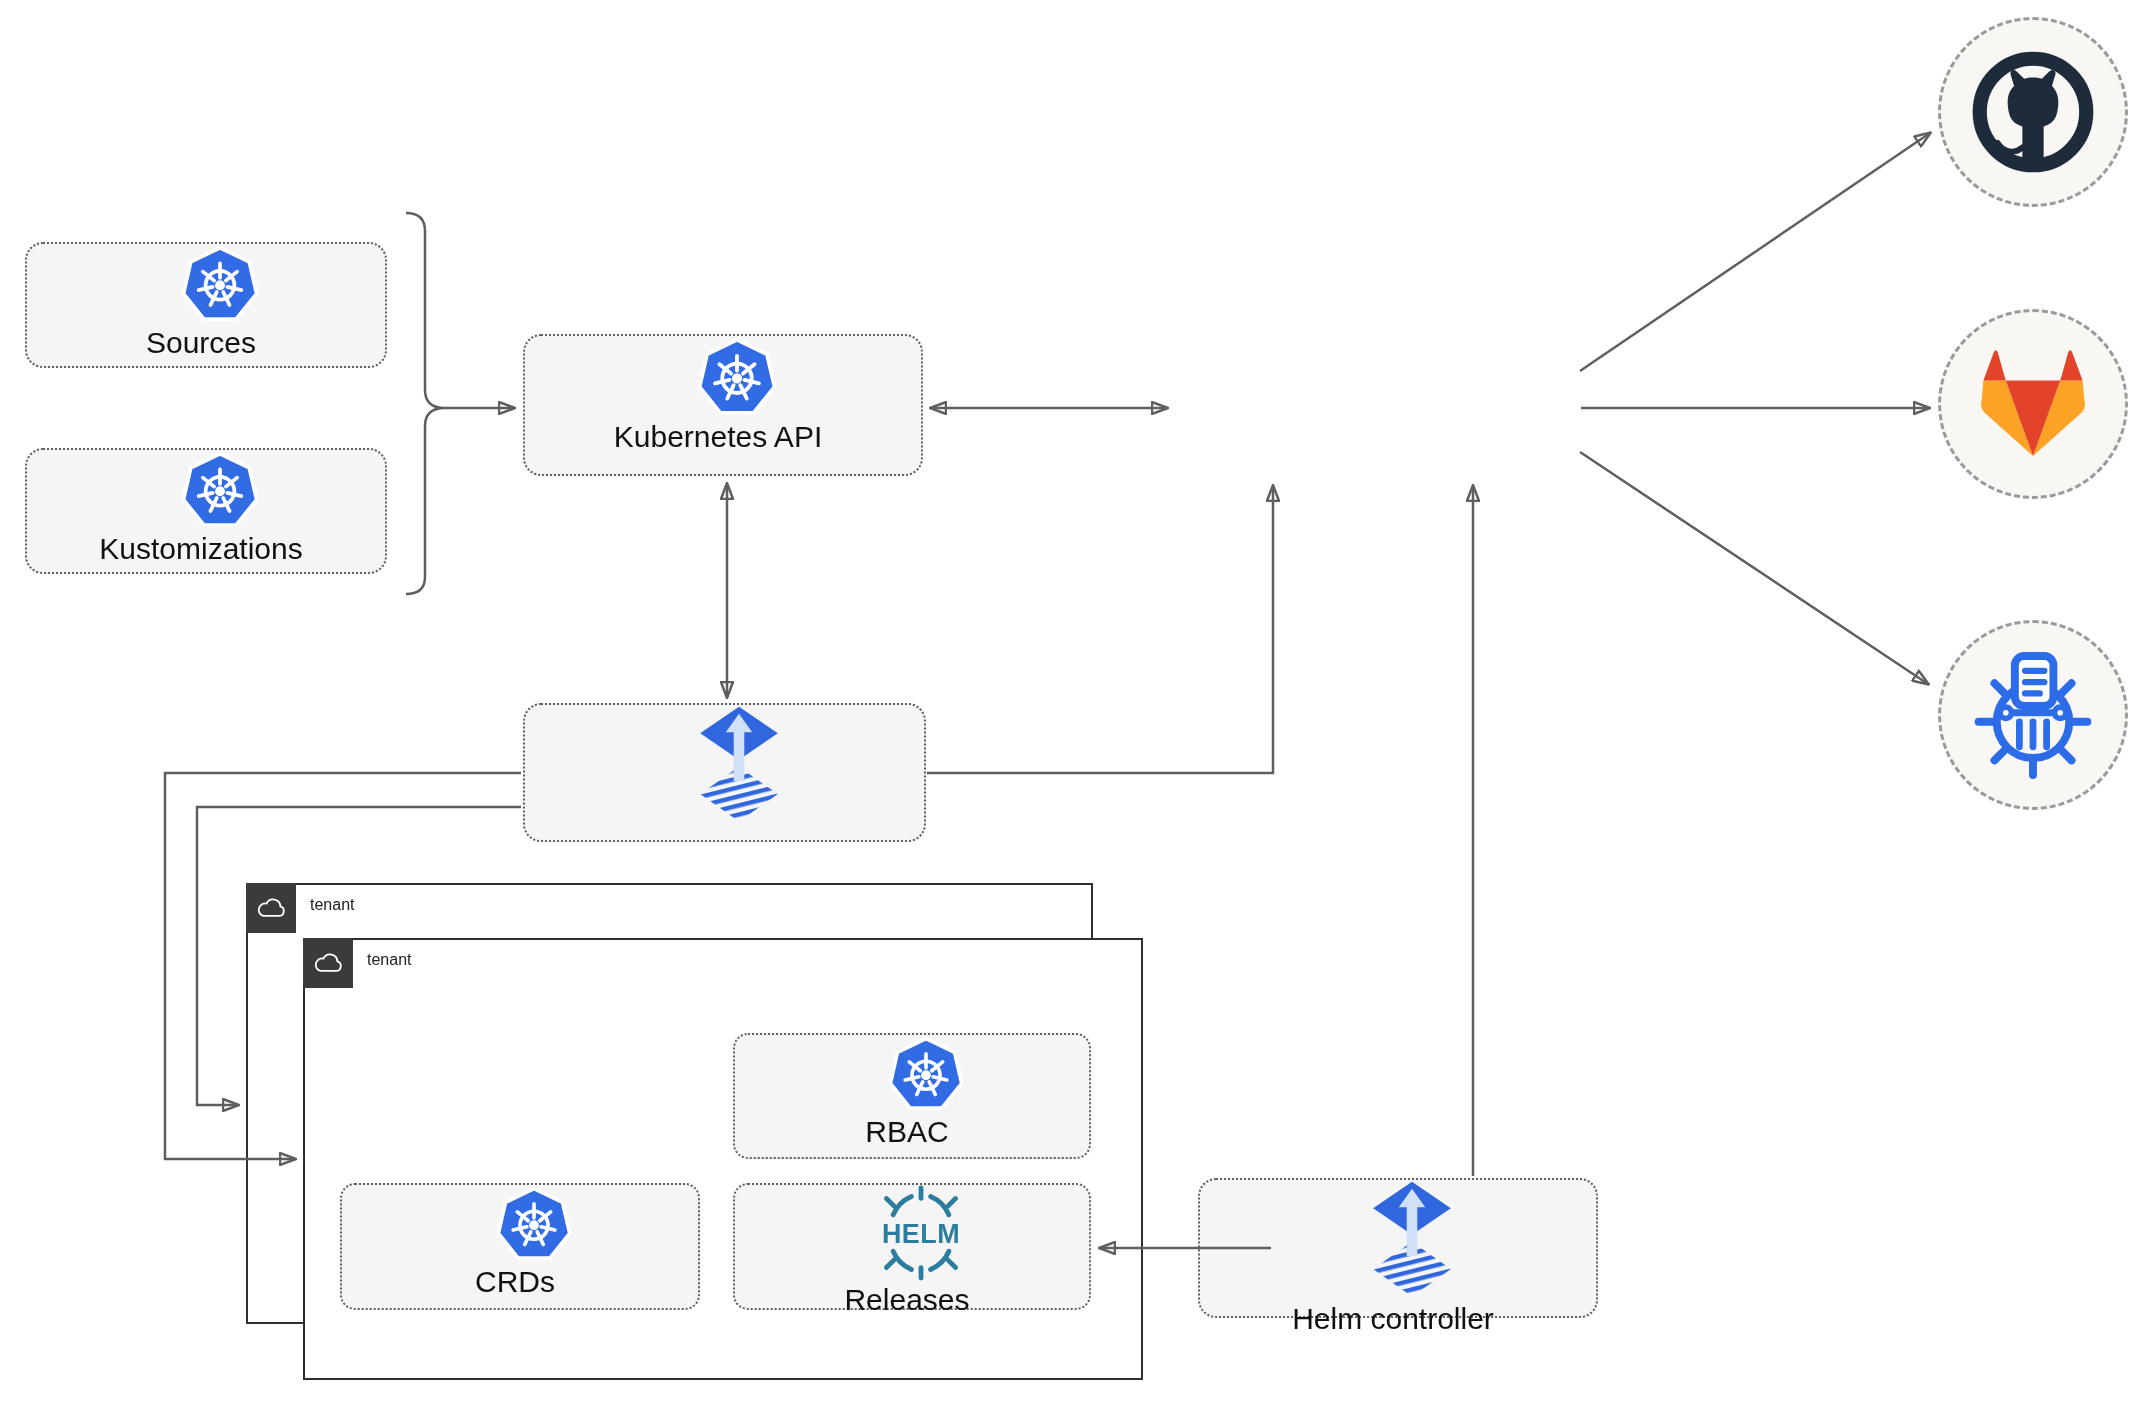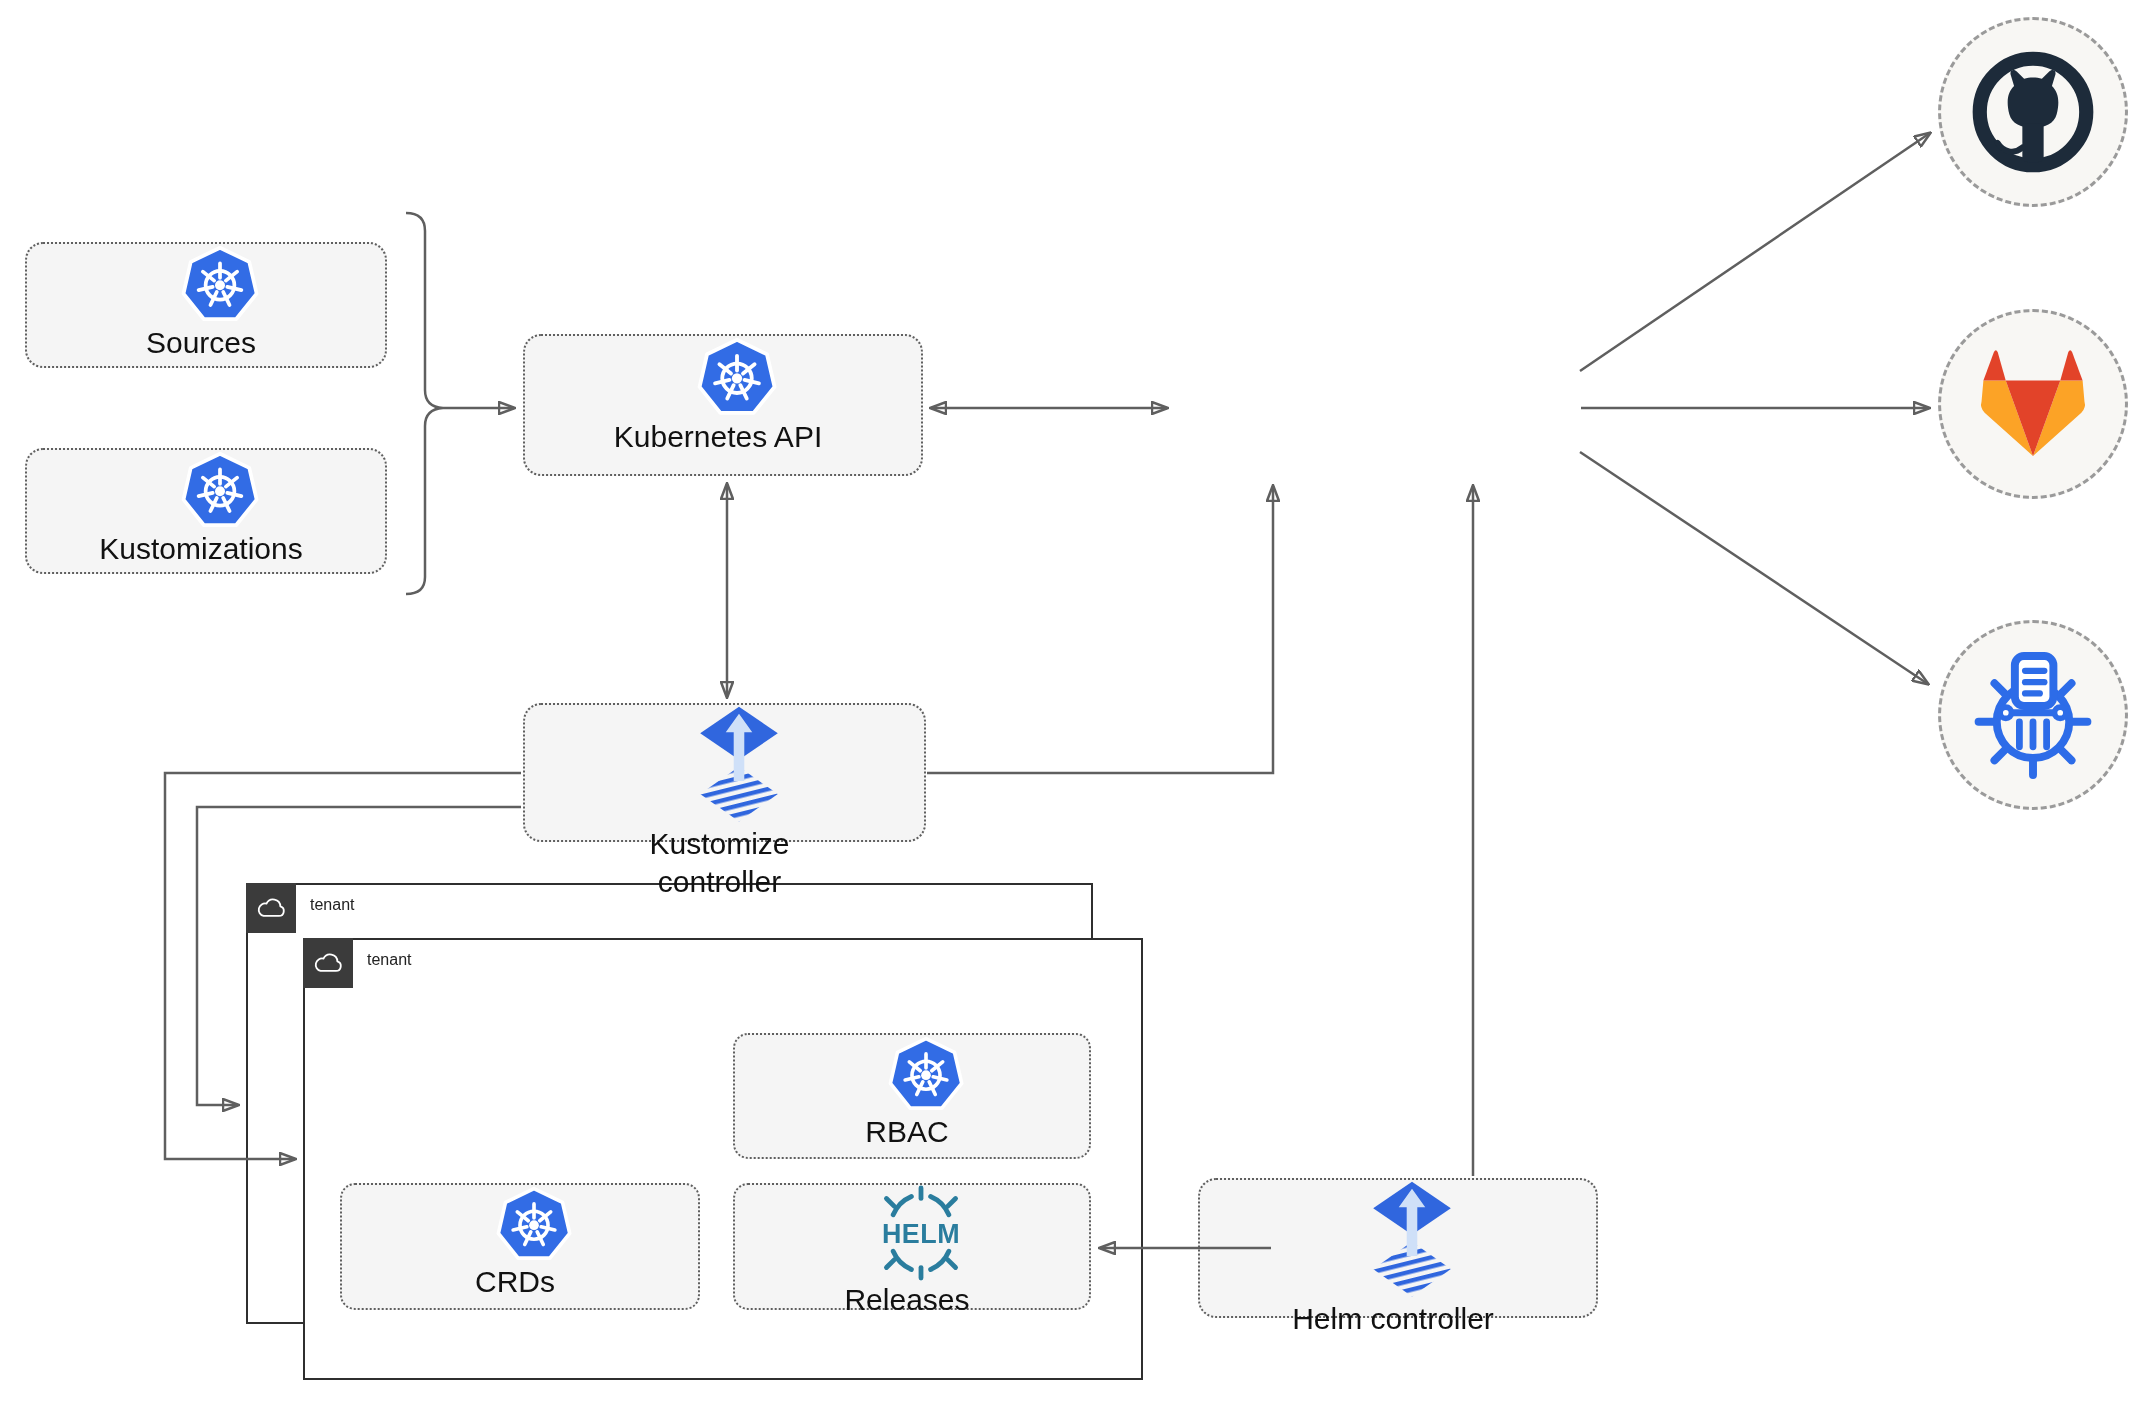--- a/index.html
+++ b/index.html
@@ -144,21 +144,20 @@
         </svg>
       </span>
     <span class="label">Kustomizations</span>
   </div>
   <div class="node" style="left:523px;top:703px;width:403px;height:139px;">
     <span class="icon">
         <svg width="90" height="120">
           <use href="#sym-flux"></use>
         </svg>
       </span>
-    <span class="label narrow">Kustomize controller</span>
   </div>
   <div class="node" style="left:1198px;top:1178px;width:400px;height:140px;">
     <span class="icon">
         <svg width="90" height="120">
           <use href="#sym-flux"></use>
         </svg>
       </span>
     <span class="label narrow">Helm controller</span>
   </div>
 

